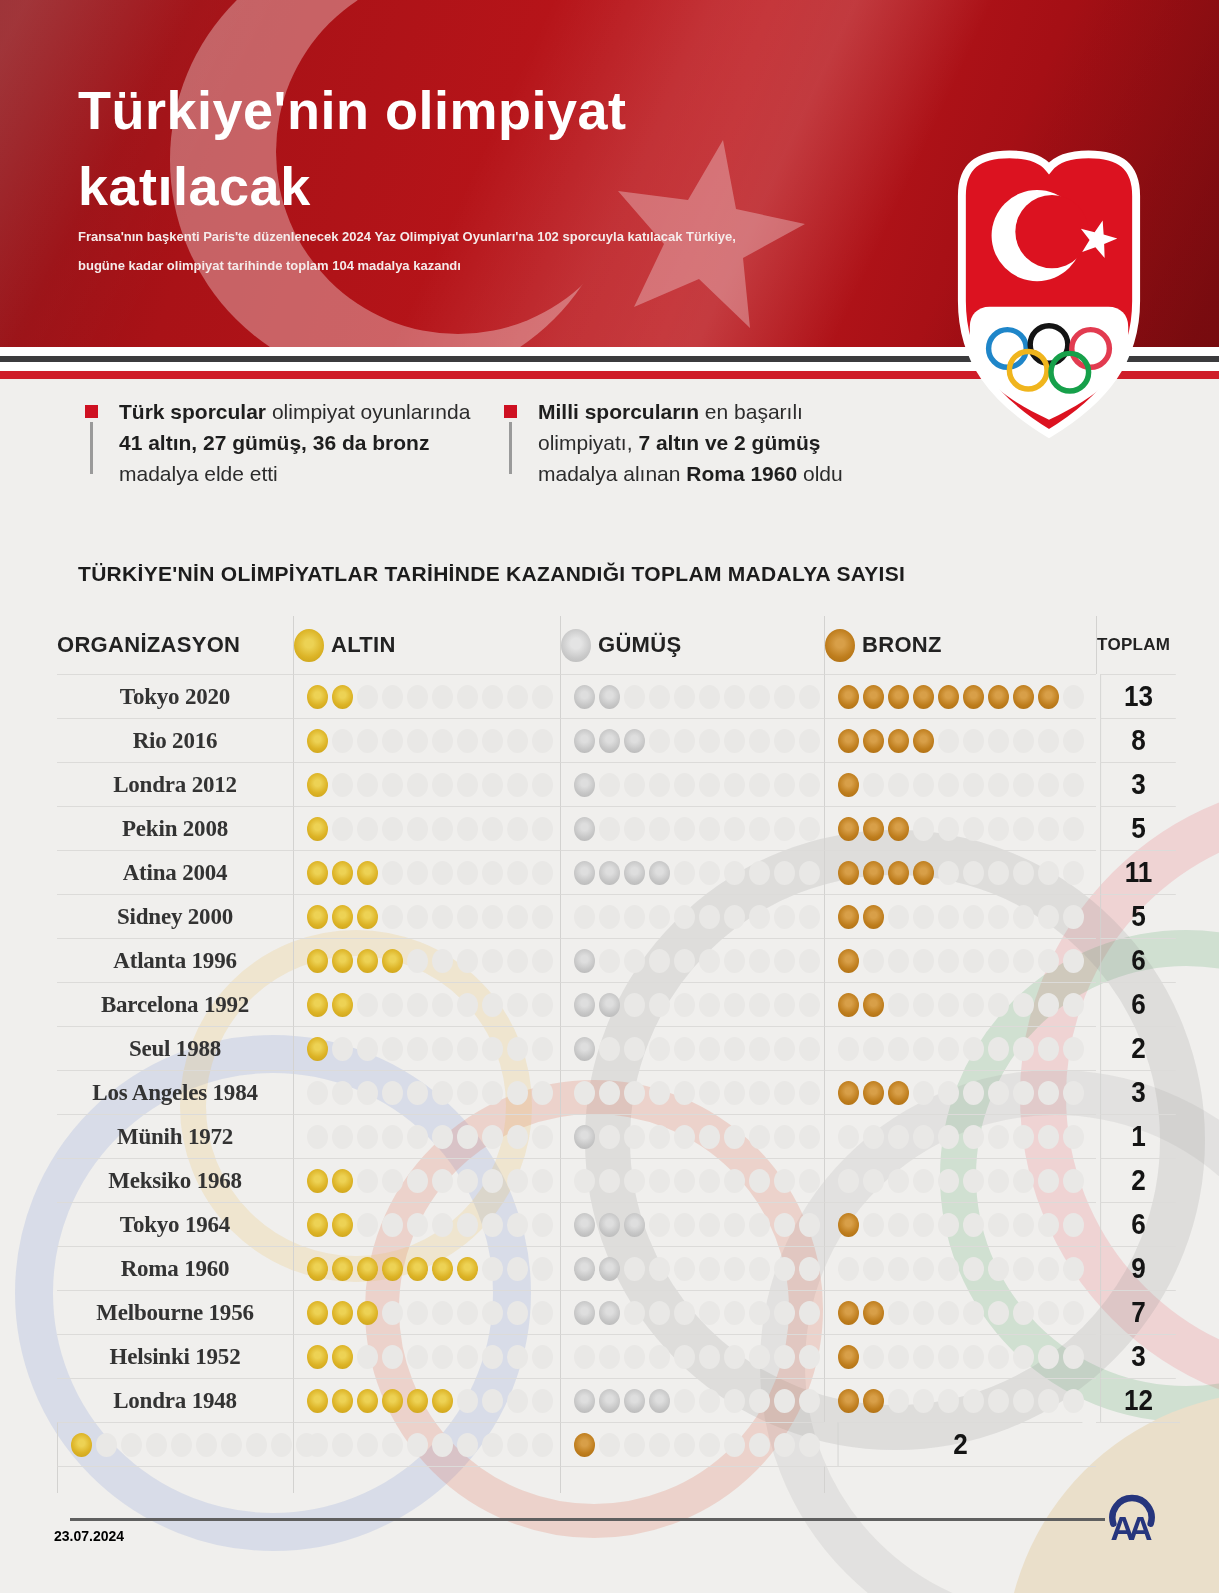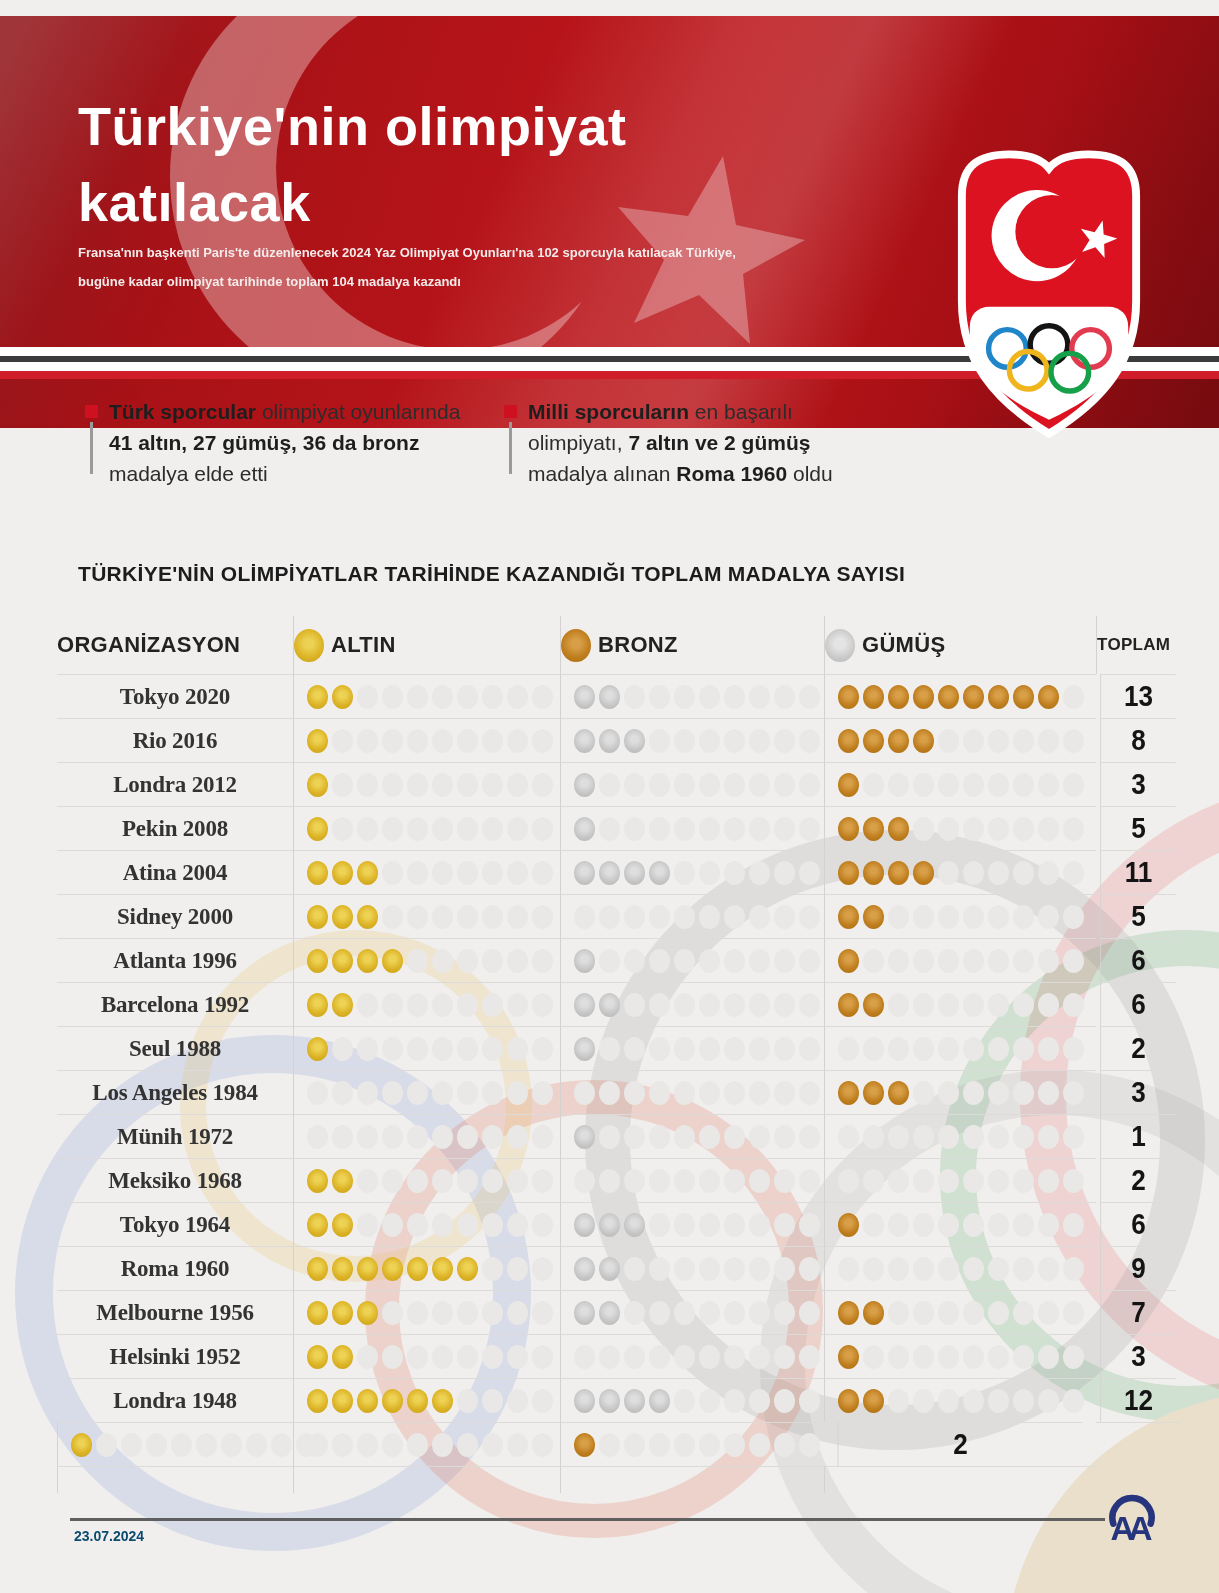--- a/index.html
+++ b/index.html
@@ -1,20 +1,20 @@
 <!DOCTYPE html>
 <html><head>
 <meta charset="utf-8">
 <style>
   html,body{margin:0;padding:0;background:#cfcfcf;}
   .page{position:relative;width:1219px;height:1593px;margin:0 auto;background:#f0efed;
         overflow:hidden;font-family:"Liberation Sans",sans-serif;}
 
   
-  .flag-header{position:absolute;left:0;top:16px;width:1219px;height:412px;overflow:hidden;
+  .flag-header{position:absolute;left:0;top:0;width:1219px;height:347px;overflow:hidden;
     background:
       linear-gradient(118deg, rgba(255,255,255,0.16) 2%, rgba(255,255,255,0.02) 14%, transparent 22%),
       linear-gradient(115deg, transparent 40%, rgba(255,255,255,0.12) 52%, rgba(255,255,255,0.16) 62%, transparent 72%),
       linear-gradient(295deg, rgba(60,0,6,0.30) 2%, transparent 22%),
       linear-gradient(108deg,#8c0e13 0%,#a91217 20%,#b61419 42%,#bc171c 58%,#a50f15 80%,#911013 100%);}
   .flag-decor{position:absolute;left:0;top:0;}
   .hdr-title{position:absolute;left:78px;top:72px;color:#ffffff;font-size:54px;line-height:76px;
              font-weight:700;letter-spacing:.5px;}
   .hdr-sub{position:absolute;left:78px;top:222px;width:700px;color:#f5ebea;font-size:13px;
            line-height:29px;font-weight:700;}
@@ -30,21 +30,21 @@
   .shield{position:absolute;left:950px;top:150px;width:198px;height:288px;z-index:5;}
 
   
   .bullets{position:absolute;left:0;top:396px;width:1219px;z-index:2;}
   .bullet{position:absolute;display:flex;}
   .bullet-1{left:85px;width:430px;}
   .bullet-2{left:504px;width:460px;}
   .marker{flex:none;width:13px;margin-top:9px;}
   .marker .sq{width:13px;height:13px;background:#ce1021;}
   .marker .ln{width:3px;height:52px;background:#9a9a9a;margin:4px auto 0 auto;}
-  .btext{margin-left:11px;font-size:21px;line-height:31px;color:#2c2c2c;}
+  .btext{margin-left:21px;font-size:21px;line-height:31px;color:#2c2c2c;}
   .bullet-1 .btext{width:362px;}
   .bullet-2 .btext{width:338px;}
   .btext .b{font-weight:700;color:#1e1e1e;}
 
   
   .table-title{position:absolute;left:78px;top:562px;font-size:21px;font-weight:700;color:#1c1c1c;
                letter-spacing:.3px;z-index:2;}
   .mtable{position:absolute;left:57px;top:616px;width:1123px;display:grid;
           grid-template-columns:236px 267px 264px 272px 84px;z-index:2;}
   .th{height:58px;display:flex;align-items:center;
@@ -74,21 +74,21 @@
   .ring-blue{left:15px;top:1035px;width:440px;height:440px;border:38px solid rgba(130,155,215,0.22);}
   .ring-redorange{left:365px;top:1080px;width:390px;height:390px;border:34px solid rgba(225,110,80,0.22);}
   .ring-green{left:940px;top:930px;width:420px;height:420px;border:36px solid rgba(80,165,100,0.20);}
   .ring-pink{left:1020px;top:780px;width:540px;height:540px;border:46px solid rgba(235,130,140,0.26);}
   .ring-yellow{left:180px;top:930px;width:300px;height:300px;border:26px solid rgba(235,190,90,0.20);}
   .beige-corner{position:absolute;left:1005px;top:1392px;width:540px;height:540px;border-radius:50%;
                 background:#eadfca;z-index:1;}
 
   
   .footer-line{position:absolute;left:70px;top:1518px;width:1035px;height:3px;background:#5f5f5f;z-index:3;}
-  .footer-date{position:absolute;left:74px;top:1528px;font-size:14px;font-weight:700;color:#0c4a6e;z-index:3;}
+  .footer-date{position:absolute;left:54px;top:1528px;font-size:14px;font-weight:700;color:#000000;z-index:3;}
   .aa-logo{position:absolute;left:1104px;top:1490px;width:56px;height:58px;z-index:3;}
 </style>
 </head>
 <body>
 
 <div class="page">
 
   <div class="flag-header">
     <svg class="flag-decor" width="1219" height="347" viewBox="0 0 1219 347">
       <defs>
@@ -158,26 +158,26 @@
 
   <div class="table-title">TÜRKİYE'NİN OLİMPİYATLAR TARİHİNDE KAZANDIĞI TOPLAM MADALYA SAYISI</div>
 
   <div class="mtable" id="medal-table">
     <div class="th th-org">ORGANİZASYON</div>
     <div class="th bl">
       <span class="ldot lg"></span>
       <span>ALTIN</span>
     </div>
     <div class="th bl">
+      <span class="ldot ls"></span>
+      <span>GÜMÜŞ</span>
+    </div>
+    <div class="th bl">
       <span class="ldot lb"></span>
       <span>BRONZ</span>
-    </div>
-    <div class="th bl">
-      <span class="ldot ls"></span>
-      <span>GÜMÜŞ</span>
     </div>
     <div class="th th-total bl">TOPLAM</div>
 
   <div class="td td-org">Tokyo 2020</div>
       <div class="td td-dots bl">
         <div class="dot g"></div>
         <div class="dot g"></div>
         <div class="dot e"></div>
         <div class="dot e"></div>
         <div class="dot e"></div>

